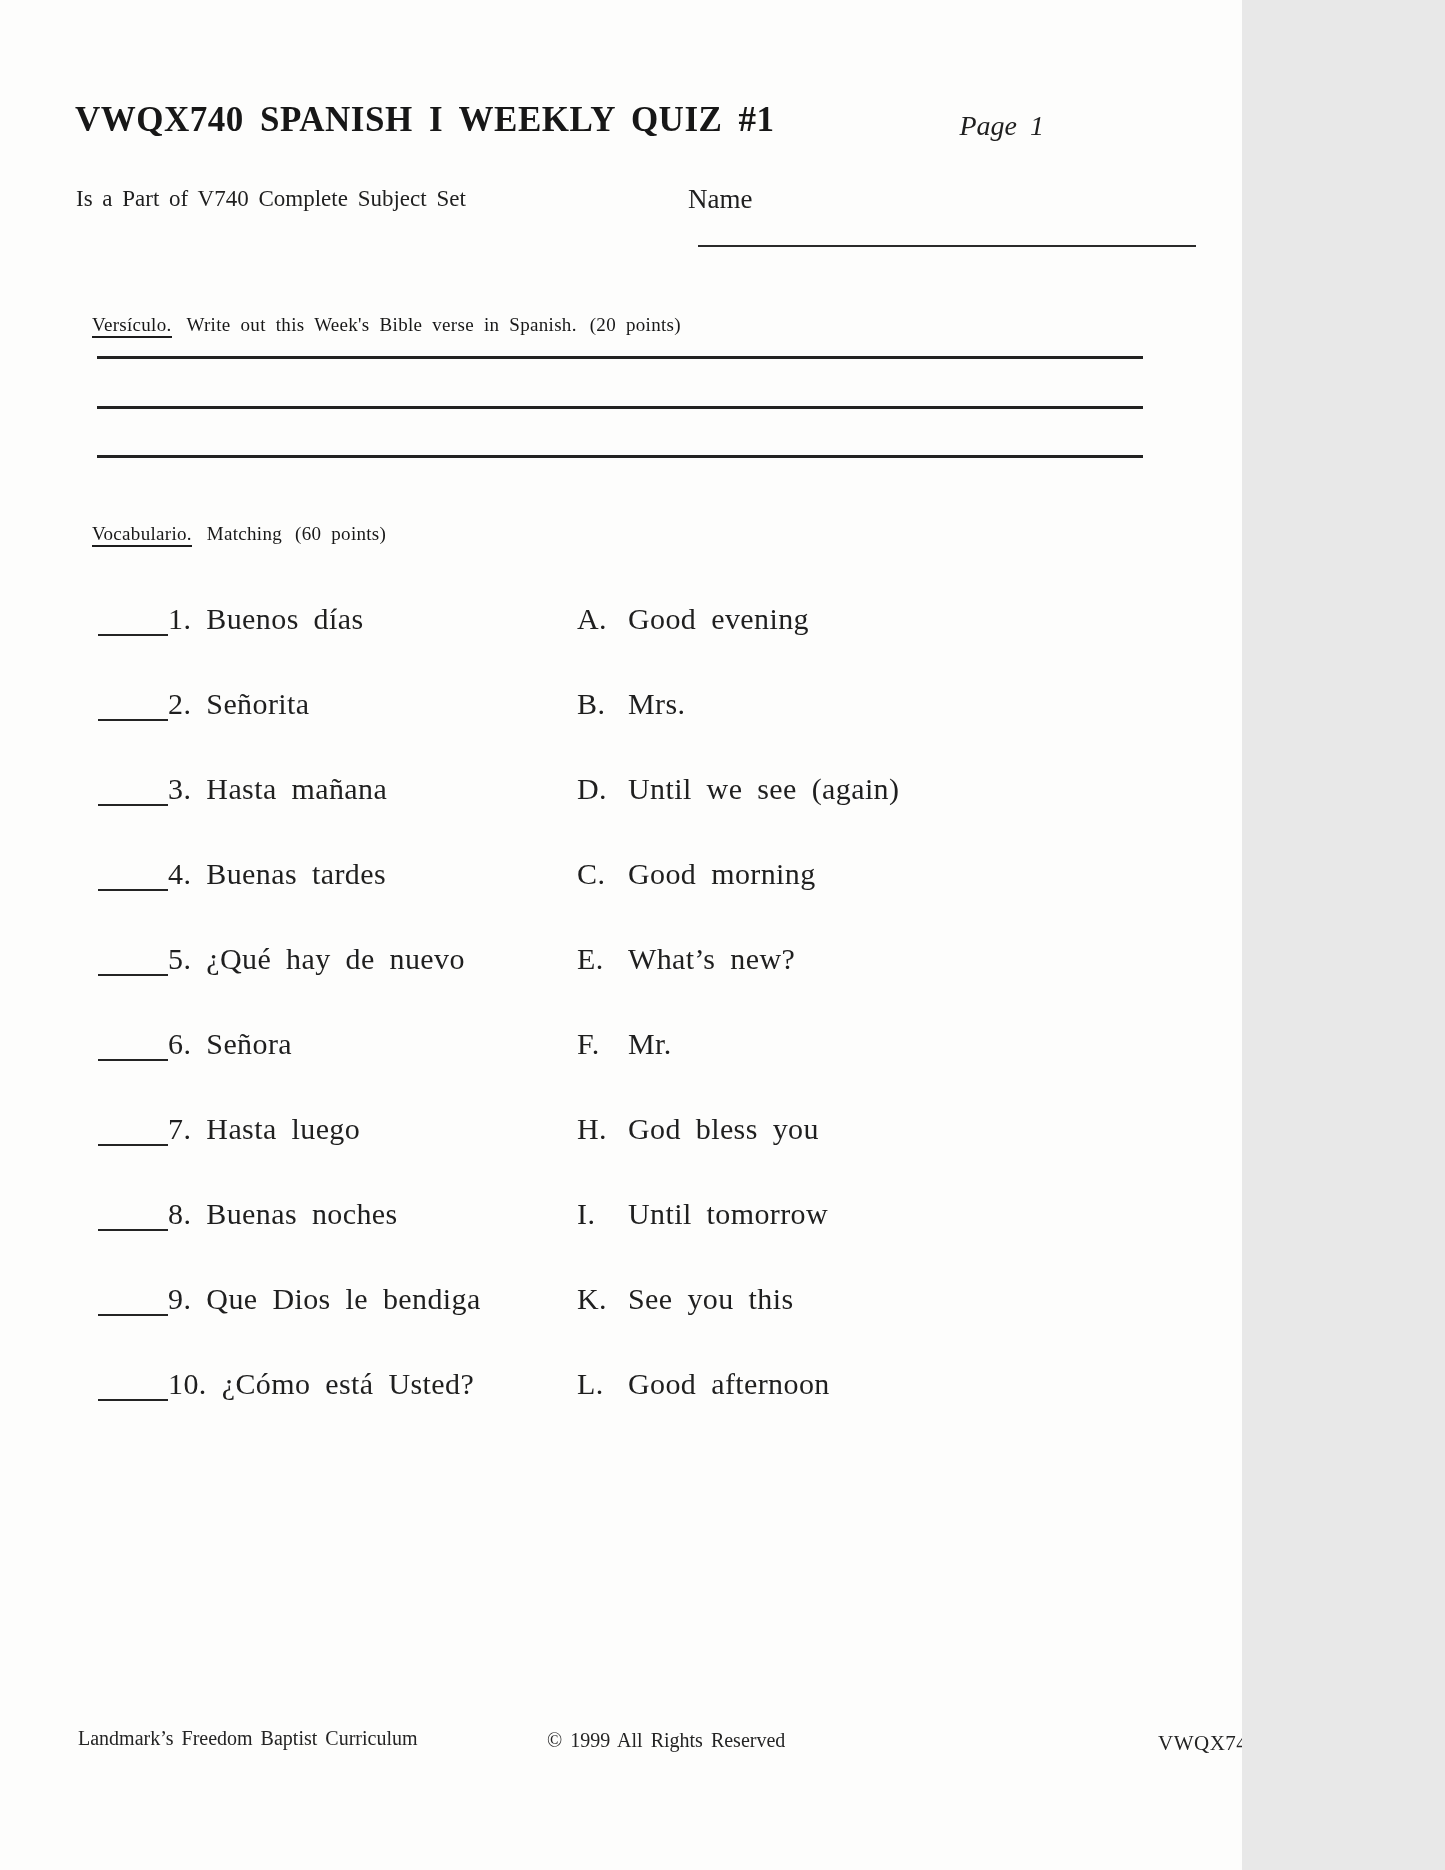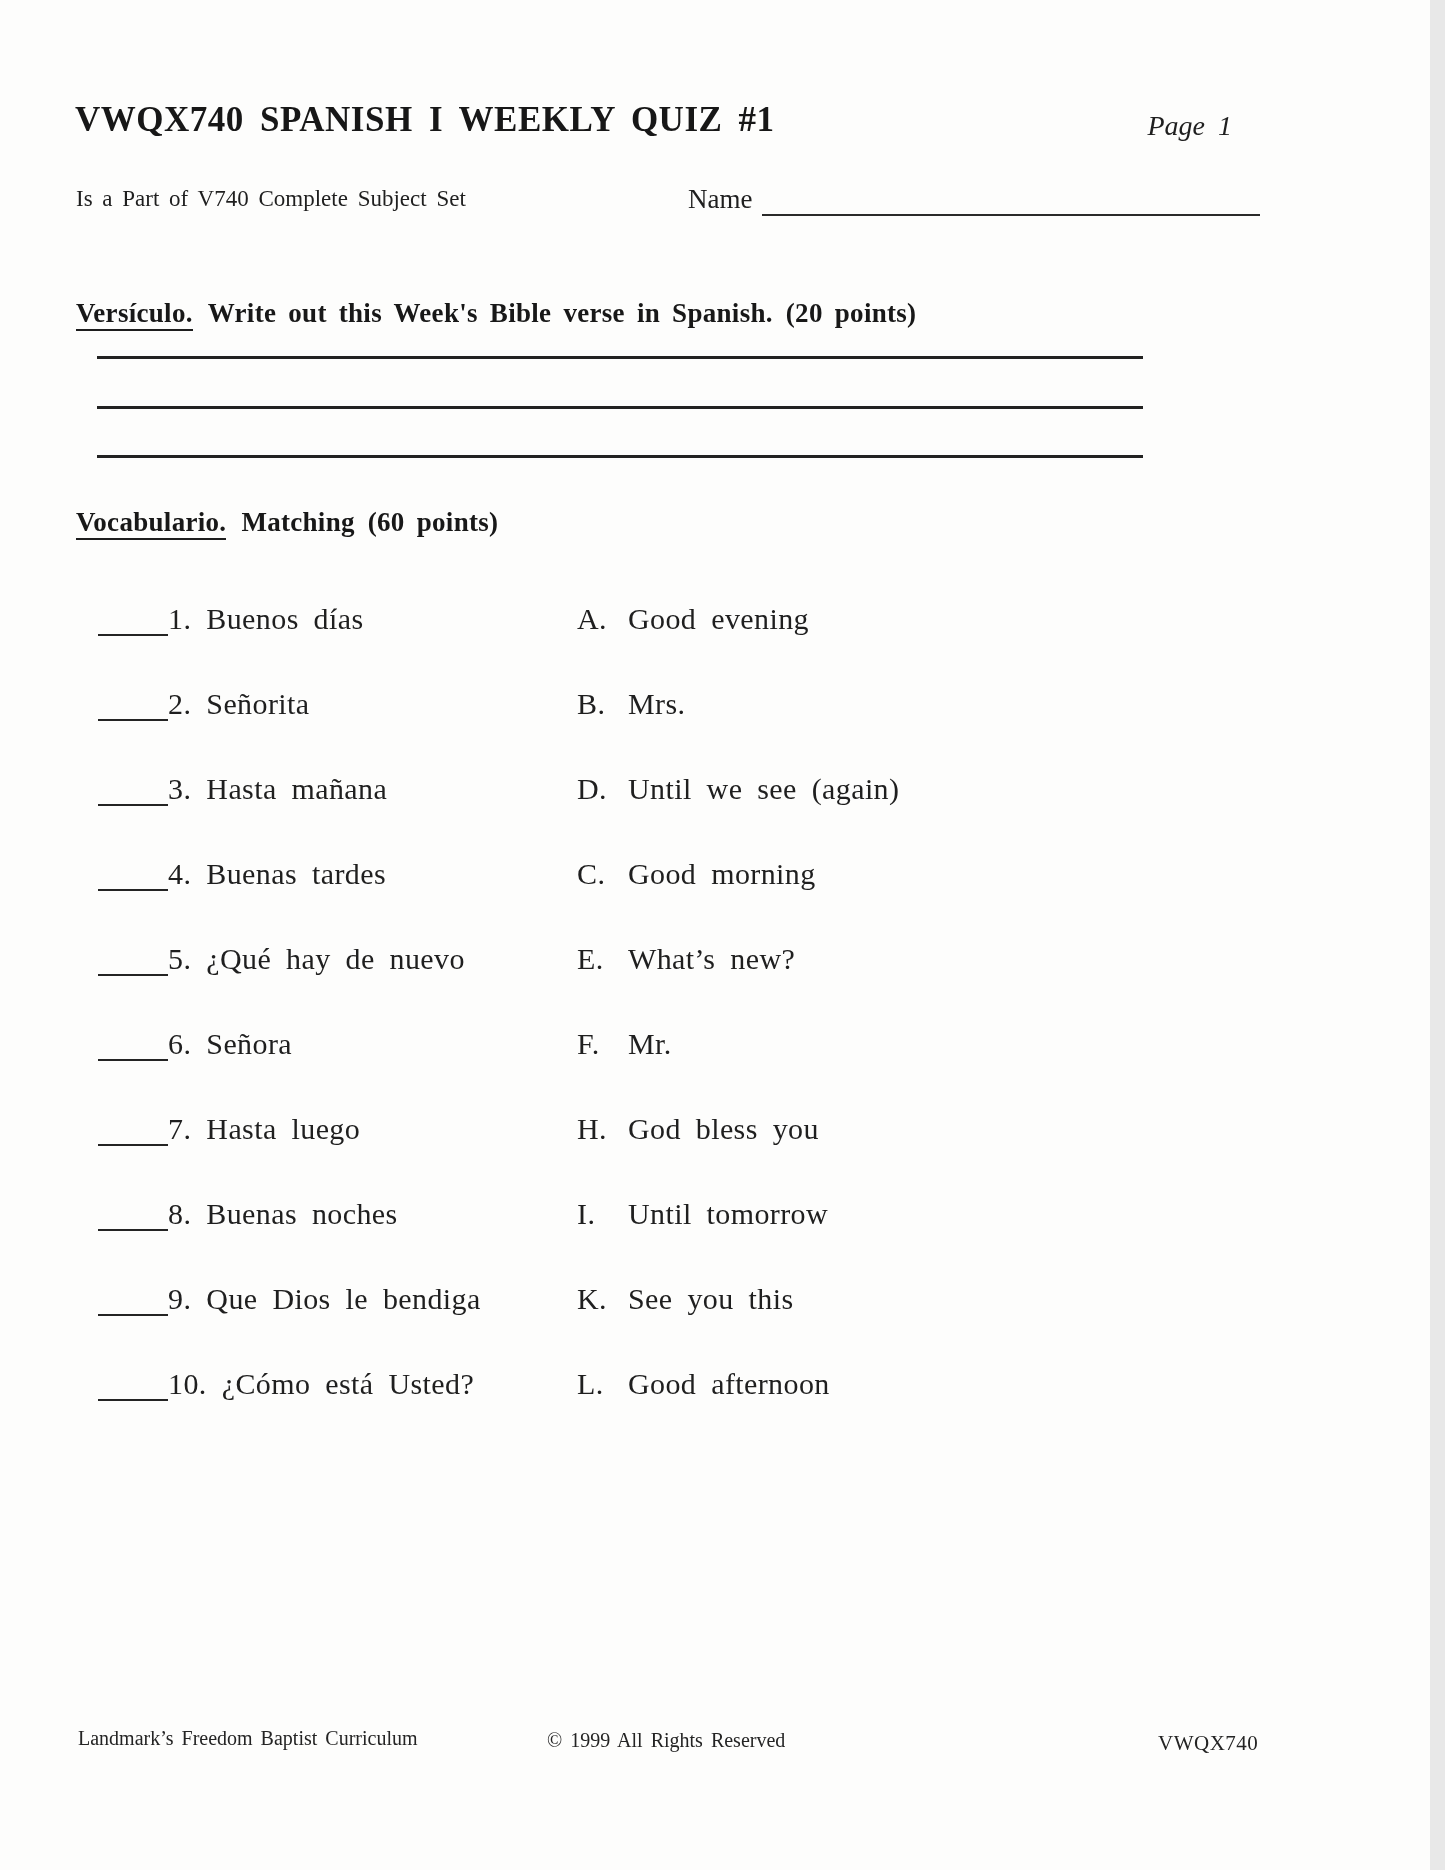--- a/index.html
+++ b/index.html
@@ -1,18 +1,18 @@
 <!DOCTYPE html>
 <html><head>
 <meta charset="utf-8">
 <style>
   html, body { margin: 0; padding: 0; background: #e8e8e8; }
   .sheet {
     position: relative;
-    width: 1430px;
+    width: 1242px;
     height: 1870px;
     background: #fdfdfc;
     font-family: "Liberation Serif", "DejaVu Serif", serif;
     color: #1f1f1f;
     overflow: hidden;
   }
 
   
   .title {
     position: absolute; left: 75px; top: 100px;
@@ -32,22 +32,22 @@
     font-size: 27px; word-spacing: 4px;
   }
   .name-line {
     display: inline-block; width: 498px; height: 26px;
     border-bottom: 2px solid #2a2a2a;
     margin-left: 10px; vertical-align: -8px;
   }
 
   
   .sec-head {
-    position: absolute; left: 76px; margin: 0;
-    font-size: 27px; font-weight: bold; color: #181818;
+    position: absolute; left: 76px; margin: 16px;
+    font-size: 19px; font-weight: normal; color: #181818;
     word-spacing: 5px; letter-spacing: 0.3px;
   }
   .sec-head .u { border-bottom: 2.5px solid #1d1d1d; padding-bottom: 1px; }
   .sec-head .instr { margin-left: 15px; }
   .sec-head .pts { margin-left: 13px; }
   .versiculo-h { top: 298px; }
   .vocab-h { top: 507px; }
 
   
   .verse-line {

